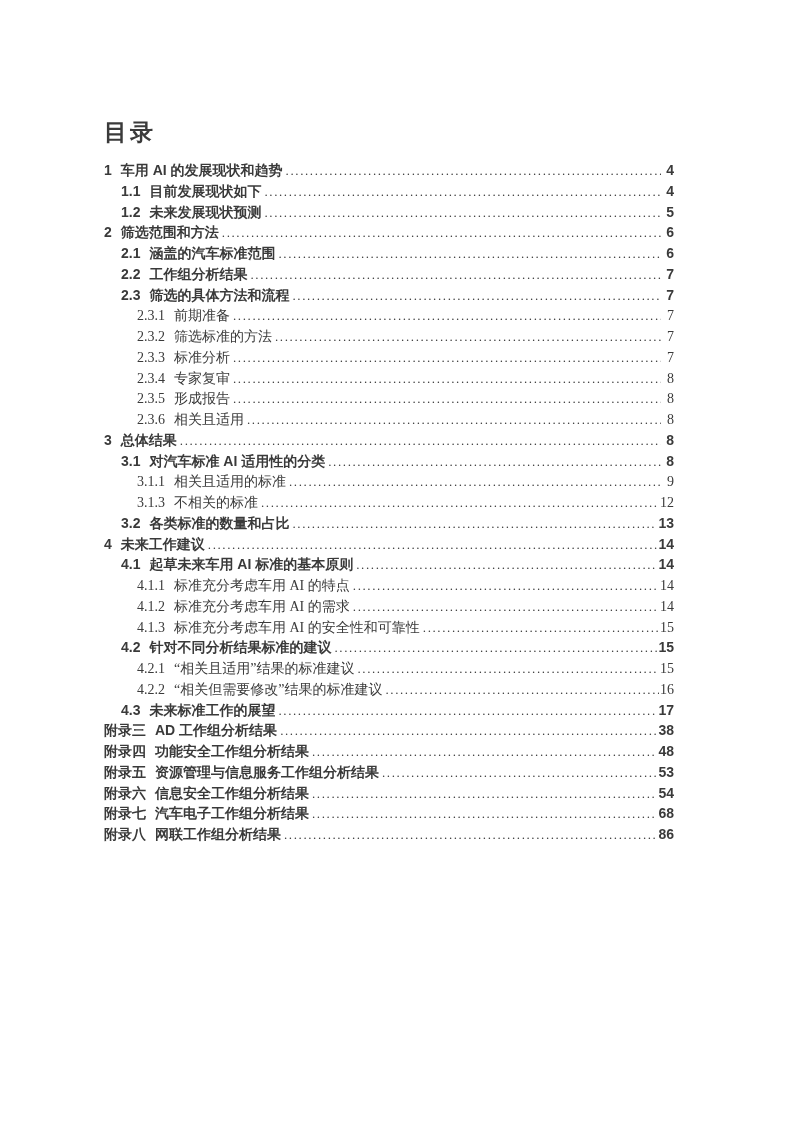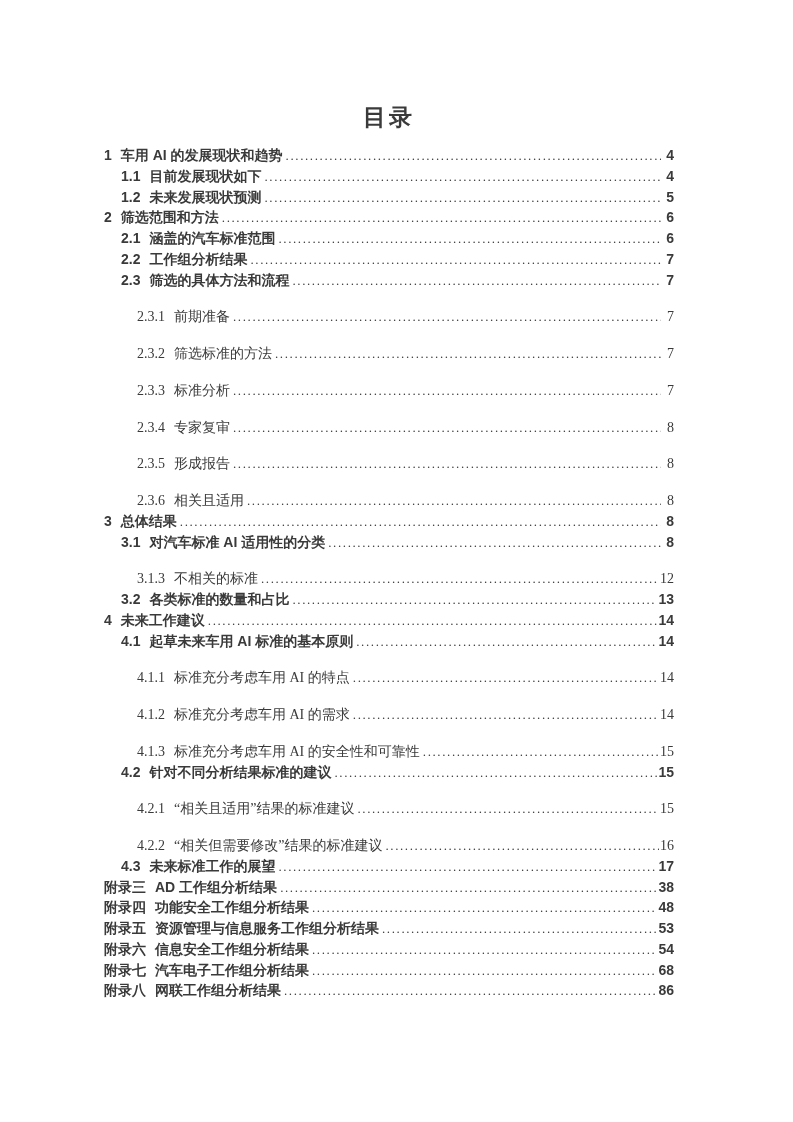--- a/index.html
+++ b/index.html
@@ -12,22 +12,21 @@
     width: 793px;
     height: 1122px;
     background: #ffffff;
     box-sizing: border-box;
     padding: 103px 119px 0 104px;
     color: #3a3a3a;
     overflow: hidden;
   }
   .toc-title {
     width: 570px;
-    margin: 1px 0 15px 0;
-    text-align: center;
+    margin: 16px 0 15px 0;
     font-family: "Liberation Serif", "DejaVu Serif", serif;
     font-size: 23px;
     font-weight: 600;
     letter-spacing: 3px;
     color: #3a3a3a;
     line-height: 28px;
   }
   .toc {
     width: 570px;
   }
@@ -43,21 +42,21 @@
   .lv1, .lv2 {
     font-family: "Liberation Sans", "DejaVu Sans", sans-serif;
     font-weight: 700;
   }
   
   .lv3 {
     font-family: "Liberation Serif", "DejaVu Serif", serif;
     font-weight: 400;
   }
   .lv2 { padding-left: 17px; }
-  .lv3 { padding-left: 33px; margin-top: 16px; }
+  .lv3 { padding-left: 33px; }
   .num {
     margin-right: 9px;
     flex: none;
   }
   .label {
     flex: none;
   }
   .dots {
     flex: 1 1 auto;
     overflow: hidden;
@@ -169,20 +168,26 @@
     <span class="dots"></span>
     <span class="pageno">8</span>
   </div>
       <div class="entry lv2">
     <span class="num">3.1</span>
     <span class="label">对汽车标准 AI 适用性的分类</span>
     <span class="dots"></span>
     <span class="pageno">8</span>
   </div>
       <div class="entry lv3">
+    <span class="num">3.1.1</span>
+    <span class="label">相关且适用的标准</span>
+    <span class="dots"></span>
+    <span class="pageno">9</span>
+  </div>
+      <div class="entry lv3">
     <span class="num">3.1.3</span>
     <span class="label">不相关的标准</span>
     <span class="dots"></span>
     <span class="pageno">12</span>
   </div>
       <div class="entry lv2">
     <span class="num">3.2</span>
     <span class="label">各类标准的数量和占比</span>
     <span class="dots"></span>
     <span class="pageno">13</span>

